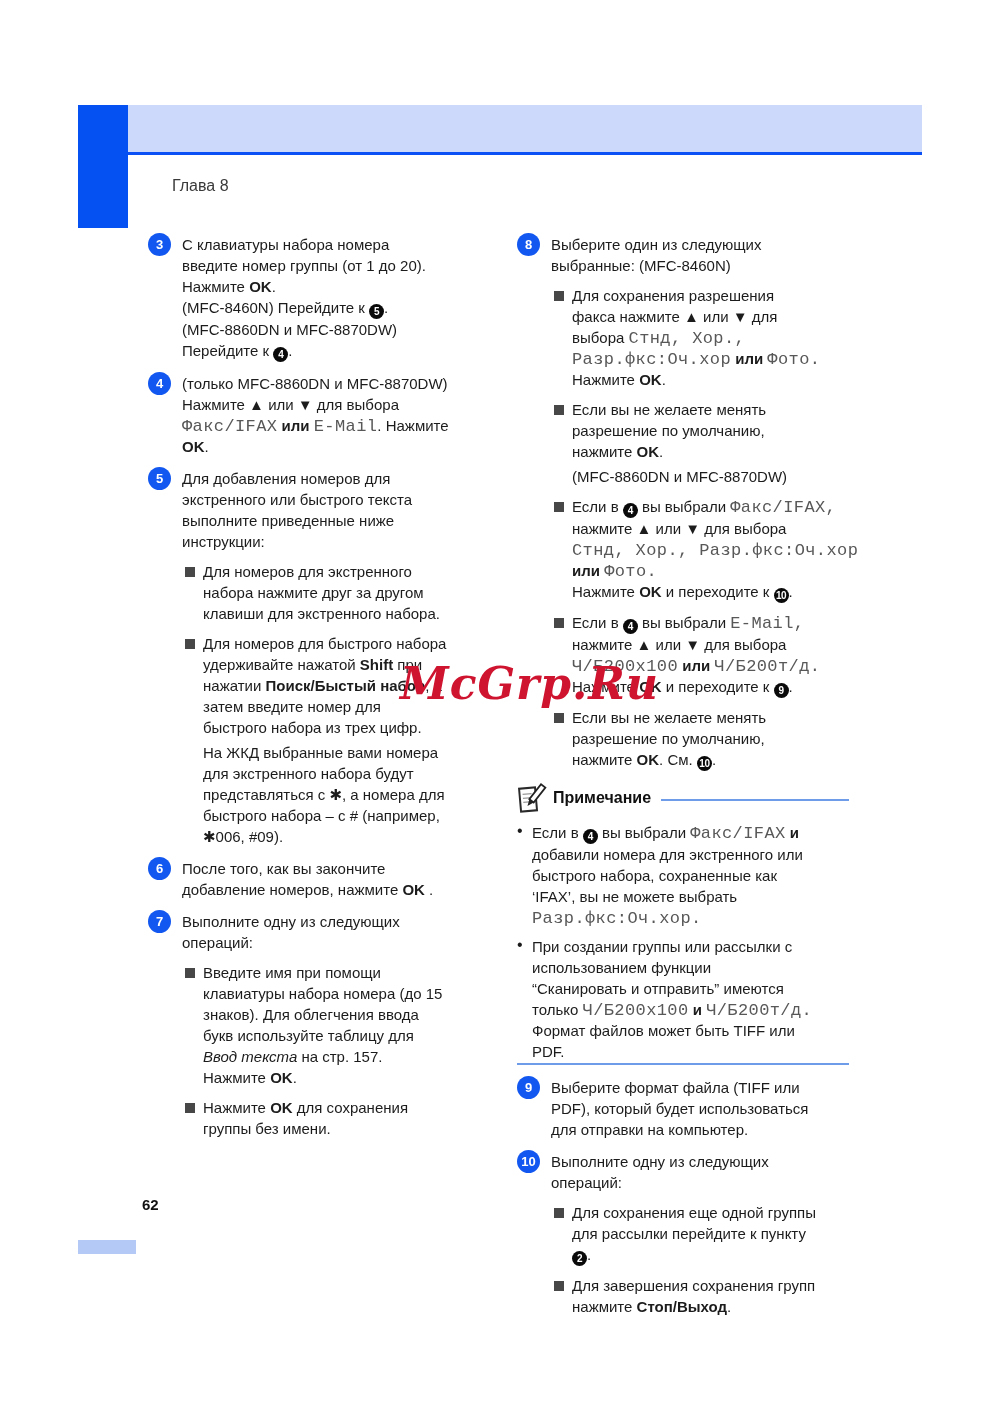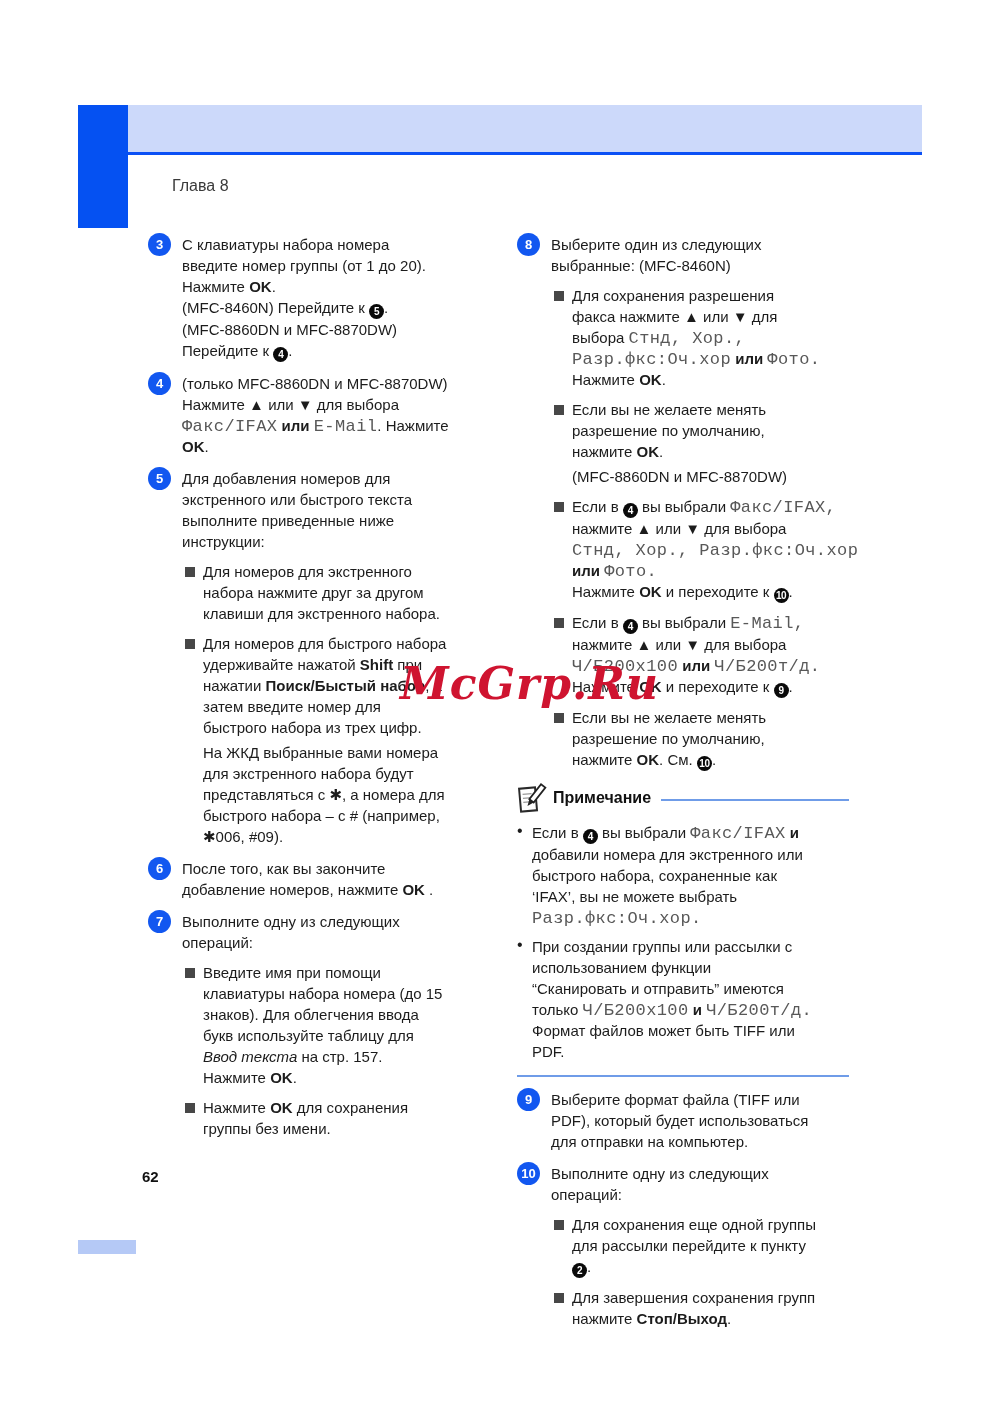--- a/index.html
+++ b/index.html
@@ -7,21 +7,21 @@
     width:1000px;height:1403px;position:relative;background:#ffffff;
     font-family:"Liberation Sans", sans-serif;color:#1c1c1c;overflow:hidden;
   }
   
   .hdr-block{position:absolute;left:78px;top:105px;width:50px;height:123px;background:#0551f2;}
   .hdr-band{position:absolute;left:128px;top:105px;width:794px;height:47px;background:#ccd9fa;}
   .hdr-rule{position:absolute;left:128px;top:152px;width:794px;height:3px;background:#0b50f5;}
   .chapter{position:absolute;left:172px;top:177px;font-size:16px;color:#3a3a3a;}
   
   .foot-bar{position:absolute;left:78px;top:1240px;width:58px;height:14px;background:#b5c9f6;}
-  .page-num{position:absolute;left:142px;top:1168px;font-size:15px;font-weight:bold;color:#111;}
+  .page-num{position:absolute;left:142px;top:1196px;font-size:15px;font-weight:bold;color:#111;}
   
   .watermark{
     position:absolute;left:400px;top:662px;z-index:9;
     font-family:"DejaVu Serif", serif;font-style:italic;font-weight:bold;
     font-size:44px;color:#cf1430;letter-spacing:1px;line-height:1;
   }
   
   #col-left{position:absolute;left:148px;top:234px;width:318px;}
   #col-right{position:absolute;left:517px;top:234px;width:332px;}
   .step{display:flex;gap:11px;margin-bottom:11px;}
@@ -39,21 +39,21 @@
   .seg-n{}
   .seg-b{font-weight:bold;}
   .seg-i{font-style:italic;}
   .seg-m{font-family:"Liberation Mono", monospace;font-size:17px;color:#585858;letter-spacing:0.4px;line-height:1;}
   .ref{
     display:inline-flex;width:15px;height:15px;border-radius:50%;background:#0a0a0a;color:#fff;
     font-size:10px;font-weight:bold;align-items:center;justify-content:center;vertical-align:-2px;
     letter-spacing:-0.5px;
   }
   
-  .note{margin-top:8px;margin-bottom:12px;border-bottom:2px solid #6f9ce8;padding-bottom:13px;}
+  .note{margin-top:8px;margin-bottom:12px;border-bottom:2px solid #6f9ce8;padding-bottom:1px;}
   .note-head{display:flex;align-items:center;}
   .note-icon{flex:none;width:30px;height:32px;margin-right:6px;}
   .note-title{font-size:16px;font-weight:bold;color:#111;white-space:nowrap;}
   .note-rule{flex:1;height:2px;background:#6f9ce8;margin-left:10px;margin-top:3px;}
   .nitem{display:flex;margin-top:8px;}
   .ndot{flex:none;width:15px;}
   .ndot::before{content:"•";}
 </style>
 </head>
 <body>

